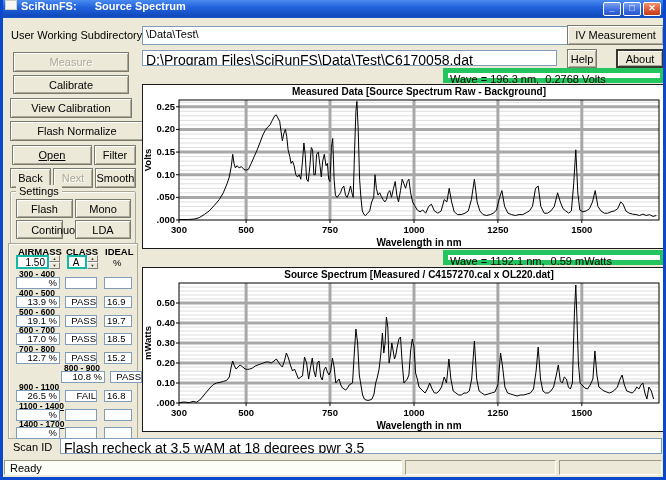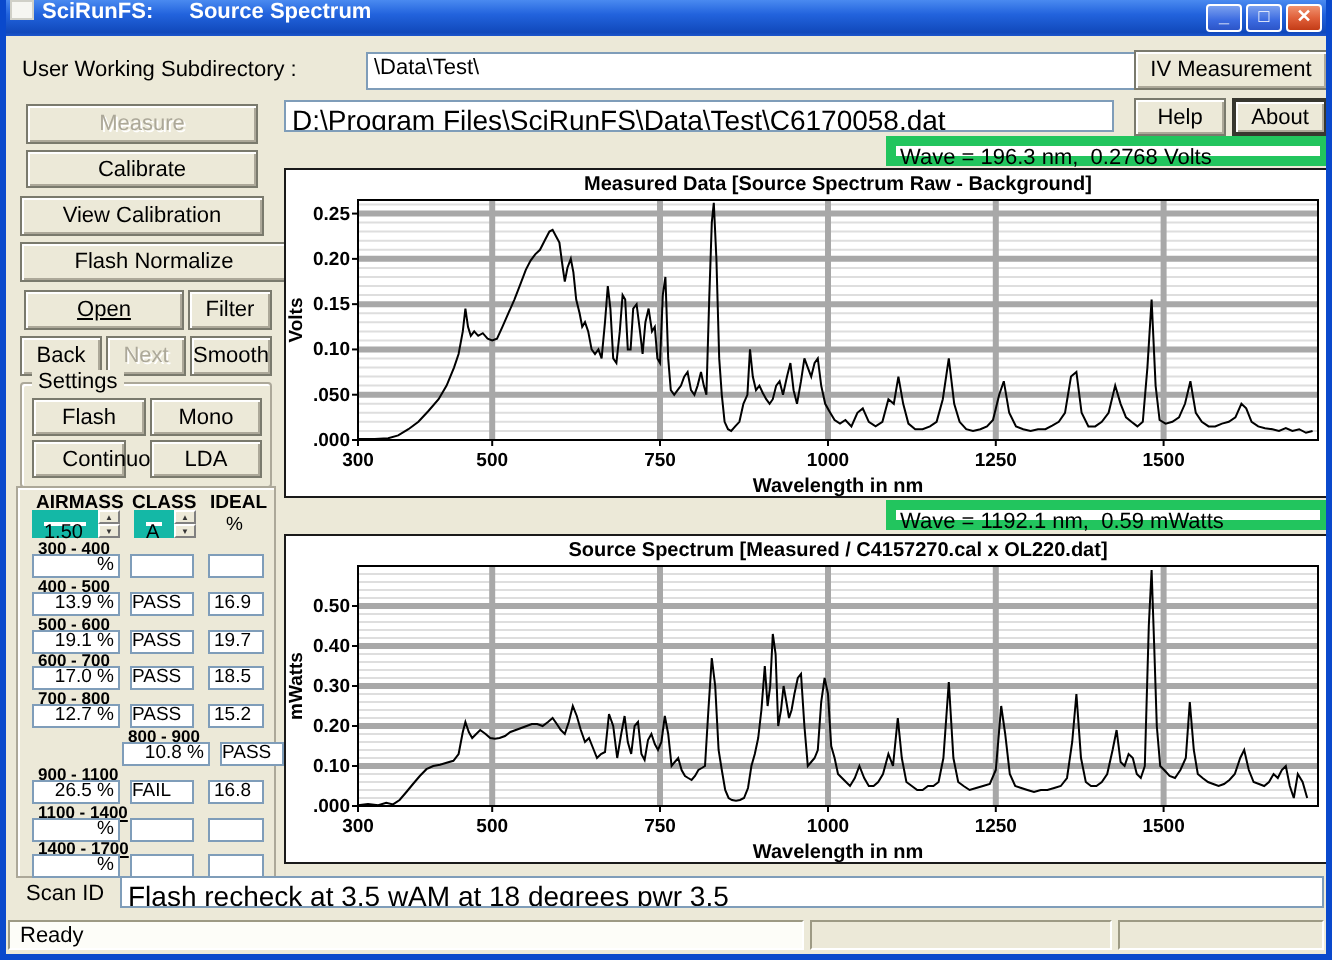--- a/index.html
+++ b/index.html
@@ -42,23 +42,23 @@
   .ctitle { font:bold 10px "Liberation Sans", sans-serif; }
   .ticklbl { font:bold 9.5px "Liberation Sans", sans-serif; }
   .am-panel { position:absolute; left:5px; top:243px; width:130px; height:196px;
               border:1px solid #aca899; box-shadow: inset 1px 1px 0 #fff; }
   .am-head { position:absolute; top:246px; font-size:9.5px; font-weight:bold; }
   .am-row { position:absolute; left:0; width:135px; height:19px; }
   .am-range { position:absolute; left:16px; top:0; font-size:8.5px; font-weight:bold; text-decoration:underline; }
   .am-box { position:absolute; top:8px; height:12px; background:#fff; border:1px solid #7f9db9;
             font-size:9.5px; line-height:10px; }
   .am-val { left:13px; width:44px; text-align:right; padding-right:2px; }
-  .am-cls { left:62px; width:32px; text-align:left; }
+  .am-cls { left:62px; width:32px; text-align:right; }
   .am-ideal { left:101px; width:28px; text-align:left; padding-left:2px; }
-  .spinbox { position:absolute; top:255px; height:14px; background:#fff; border:6px solid #14b8a6;
+  .spinbox { position:absolute; top:255px; height:14px; background:#fff; border:2px solid #14b8a6;
              font-size:10px; line-height:12px; text-align:right; padding-right:2px; }
   .spinner { position:absolute; top:255px; width:11px; height:14px; display:flex; flex-direction:column; }
   .spinner div { flex:1; background:#ece9d8; border:1px solid; border-color:#fff #808080 #808080 #fff;
                  font-size:4px; line-height:5px; text-align:center; color:#333; }
   .statusbar { position:absolute; left:0; top:459px; width:660px; height:17px; background:#ece9d8; }
   .spanel { position:absolute; top:1px; height:15px; border:1px solid; border-color:#9d9a84 #fff #fff #9d9a84;
             font-size:11px; padding:1px 5px; background:#ece9d8; }
 </style>
 </head>
 <body>
@@ -70,28 +70,28 @@
     <span class="t1">SciRunFS:</span>
     <span class="t2">Source Spectrum</span>
   </div>
   <div class="caption-btns">
     <div class="cbtn">_</div>
     <div class="cbtn">□</div>
     <div class="cbtn close">✕</div>
   </div>
 
   <div class="lbl" style="left:8px;top:29px;">User Working Subdirectory :</div>
-  <div class="combo" style="left:139px;top:26px;width:469px;height:19px;margin-left:41px;">
+  <div class="combo" style="left:139px;top:26px;width:469px;height:19px;">
     <span class="cval">\Data\Test\</span>
     <span class="carrow">▼</span>
   </div>
   <div class="btn" style="left:564px;top:25px;width:97px;height:20px;">IV Measurement</div>
 
   <div class="tbox" style="left:139px;top:50px;width:415px;height:16px;">D:\Program Files\SciRunFS\Data\Test\C6170058.dat</div>
-  <div class="btn" style="left:564px;top:49px;width:46px;height:19px;">Help</div>
+  <div class="btn" style="left:564px;top:49px;width:30px;height:19px;">Help</div>
   <div class="btn default" style="left:613px;top:49px;width:48px;height:19px;">About</div>
 
   <div class="wavebox" style="left:440px;top:68px;width:222px;height:15px;">Wave = 196.3 nm,  0.2768 Volts</div>
 
   <div class="btn disabled" style="left:10px;top:52px;width:116px;height:20px;">Measure</div>
   <div class="btn" style="left:10px;top:75px;width:116px;height:19px;">Calibrate</div>
   <div class="btn" style="left:7px;top:98px;width:122px;height:20px;">View Calibration</div>
   <div class="btn" style="left:7px;top:121px;width:134px;height:20px;">Flash Normalize</div>
   <div class="btn" style="left:9px;top:145px;width:80px;height:20px;text-decoration:underline;">Open</div>
   <div class="btn" style="left:91px;top:145px;width:42px;height:20px;">Filter</div>

